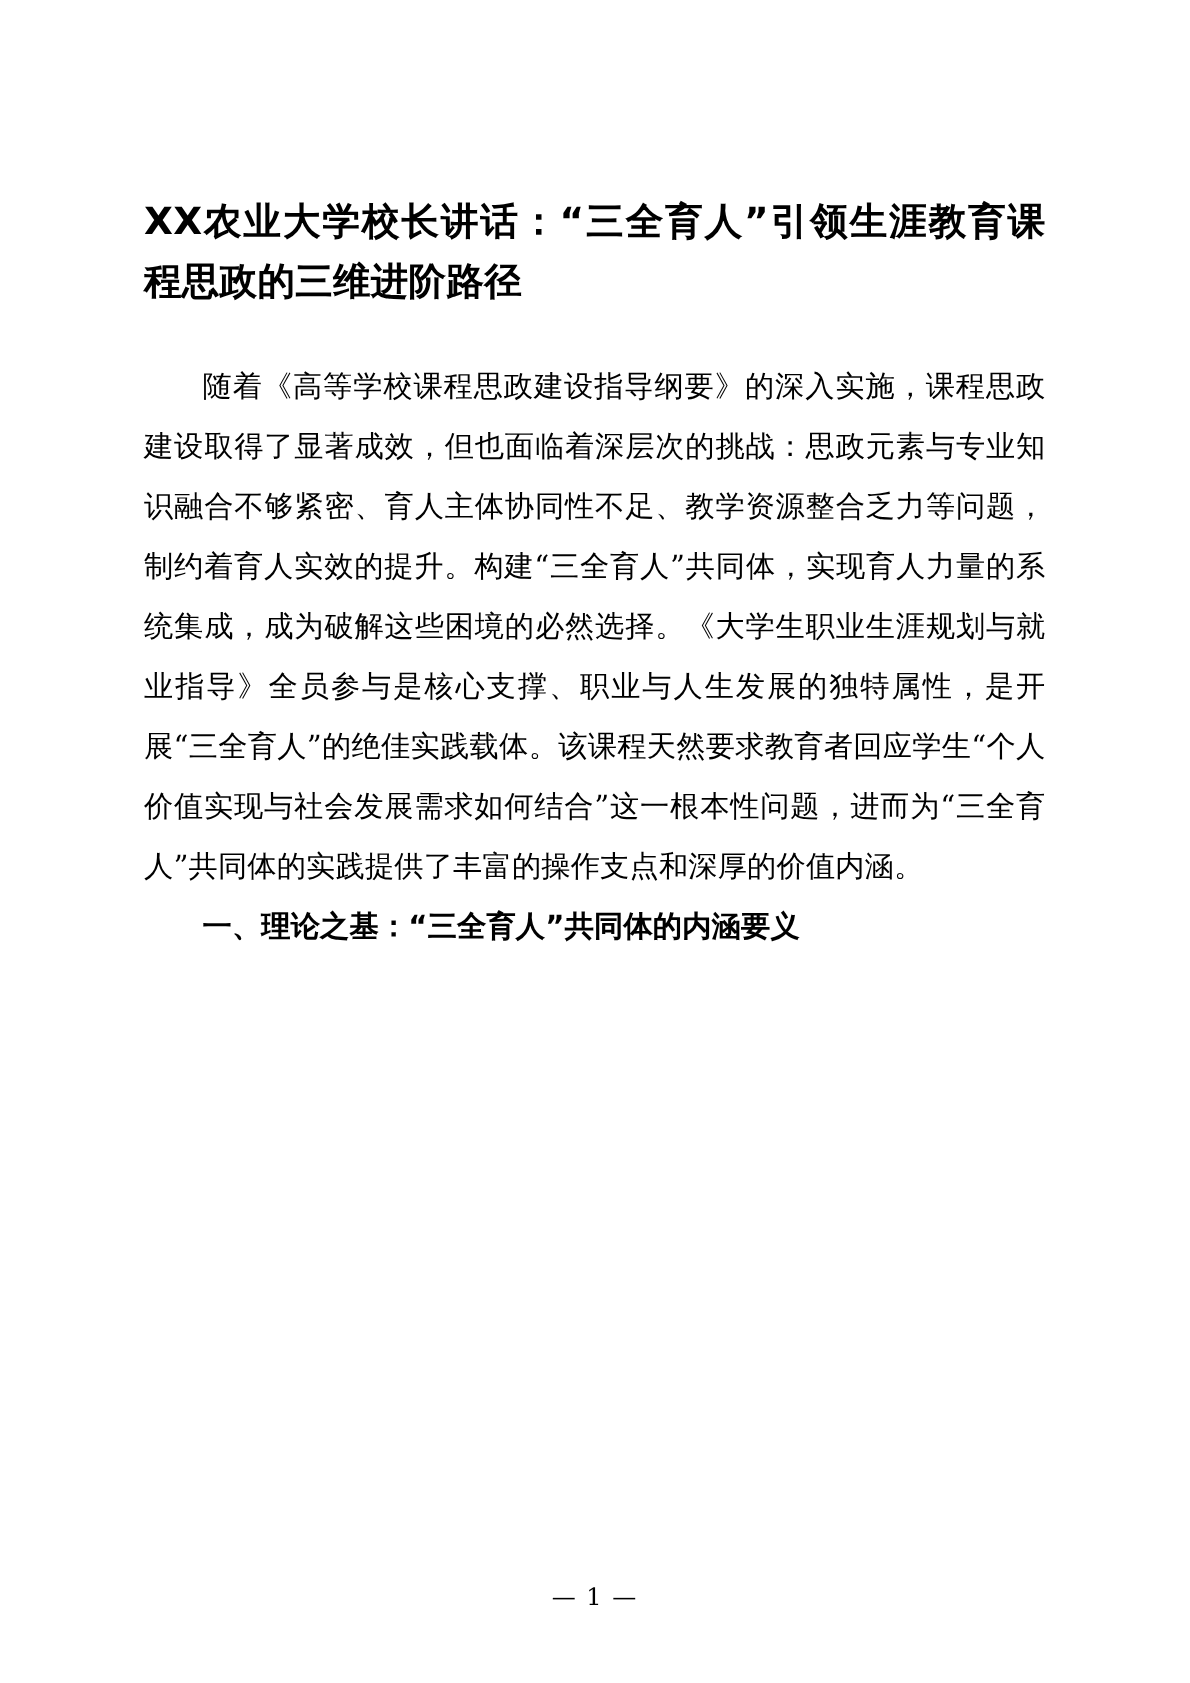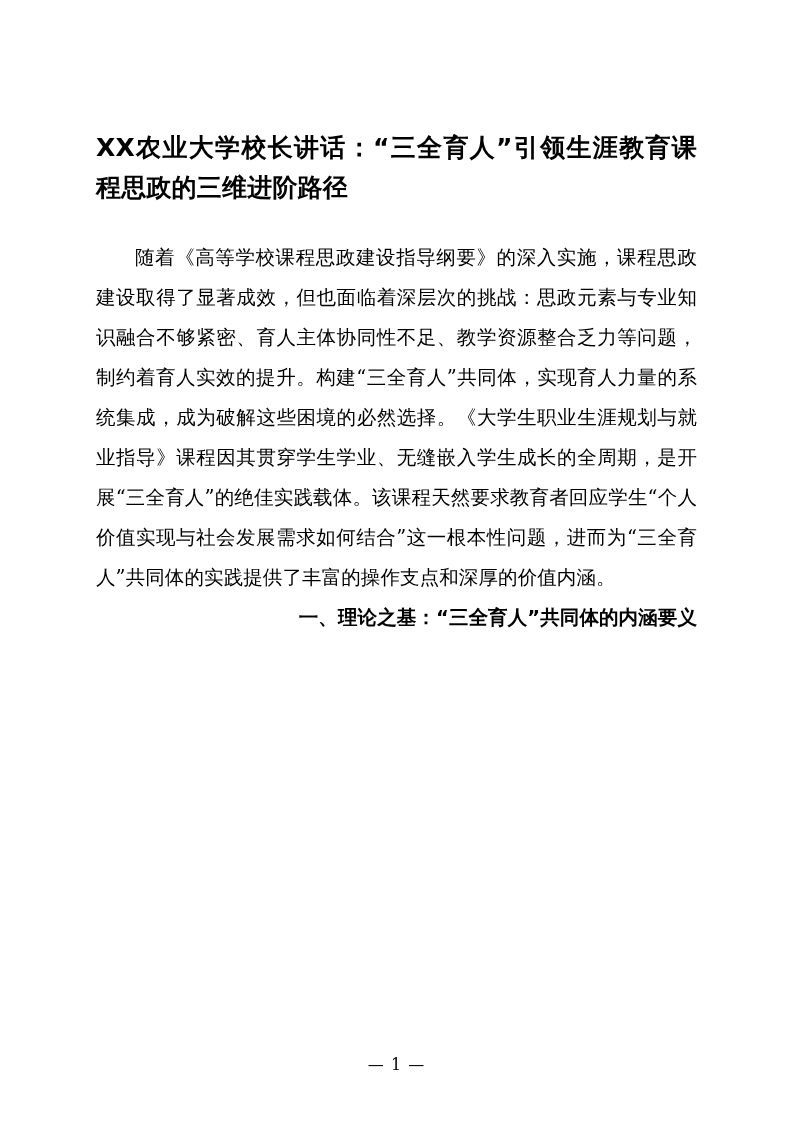--- a/index.html
+++ b/index.html
@@ -49,21 +49,21 @@
     margin: 0;
     text-indent: 39px;
     letter-spacing: 0.1px;
     color: #000;
   }
   p.heading {
     font-family: "DejaVu Sans", "Liberation Sans", sans-serif;
     font-weight: bold;
     font-size: 19.5px;
     line-height: 40px;
-    text-align: right;
+    text-align: left;
     margin: 0;
     text-indent: 39px;
     letter-spacing: 0.1px;
     color: #000;
   }
   .footer {
     position: absolute;
     left: 0;
     bottom: 48px;
     width: 793px;
@@ -75,19 +75,19 @@
   }
 </style>
 </head>
 <body>
 
 <div class="page">
 
   <h1 class="doc-title">XX农业大学校长讲话：“三全育人”引领生涯教育课程思政的三维进阶路径</h1>
 
   <div class="body-block">
-    <p class="para">随着《高等学校课程思政建设指导纲要》的深入实施，课程思政建设取得了显著成效，但也面临着深层次的挑战：思政元素与专业知识融合不够紧密、育人主体协同性不足、教学资源整合乏力等问题，制约着育人实效的提升。构建“三全育人”共同体，实现育人力量的系统集成，成为破解这些困境的必然选择。《大学生职业生涯规划与就业指导》课程因其贯穿学生学业、无缝嵌入学生成长的全周期，是开展“三全育人”的绝佳实践载体。该课程天然要求教育者回应学生“个人价值实现与社会发展需求如何结合”这一根本性问题，进而为“三全育人”共同体的实践提供了丰富的操作支点和深厚的价值内涵。</p>
+    <p class="para">随着《高等学校课程思政建设指导纲要》的深入实施，课程思政建设取得了显著成效，但也面临着深层次的挑战：思政元素与专业知识融合不够紧密、育人主体协同性不足、教学资源整合乏力等问题，制约着育人实效的提升。构建“三全育人”共同体，实现育人力量的系统集成，成为破解这些困境的必然选择。《大学生职业生涯规划与就业指导》全员参与是核心支撑、职业与人生发展的独特属性，是开展“三全育人”的绝佳实践载体。该课程天然要求教育者回应学生“个人价值实现与社会发展需求如何结合”这一根本性问题，进而为“三全育人”共同体的实践提供了丰富的操作支点和深厚的价值内涵。</p>
     <p class="heading">一、理论之基：“三全育人”共同体的内涵要义</p>
   </div>
 
   <div class="footer">— 1 —</div>
 
 </div>
 
 </body></html>

